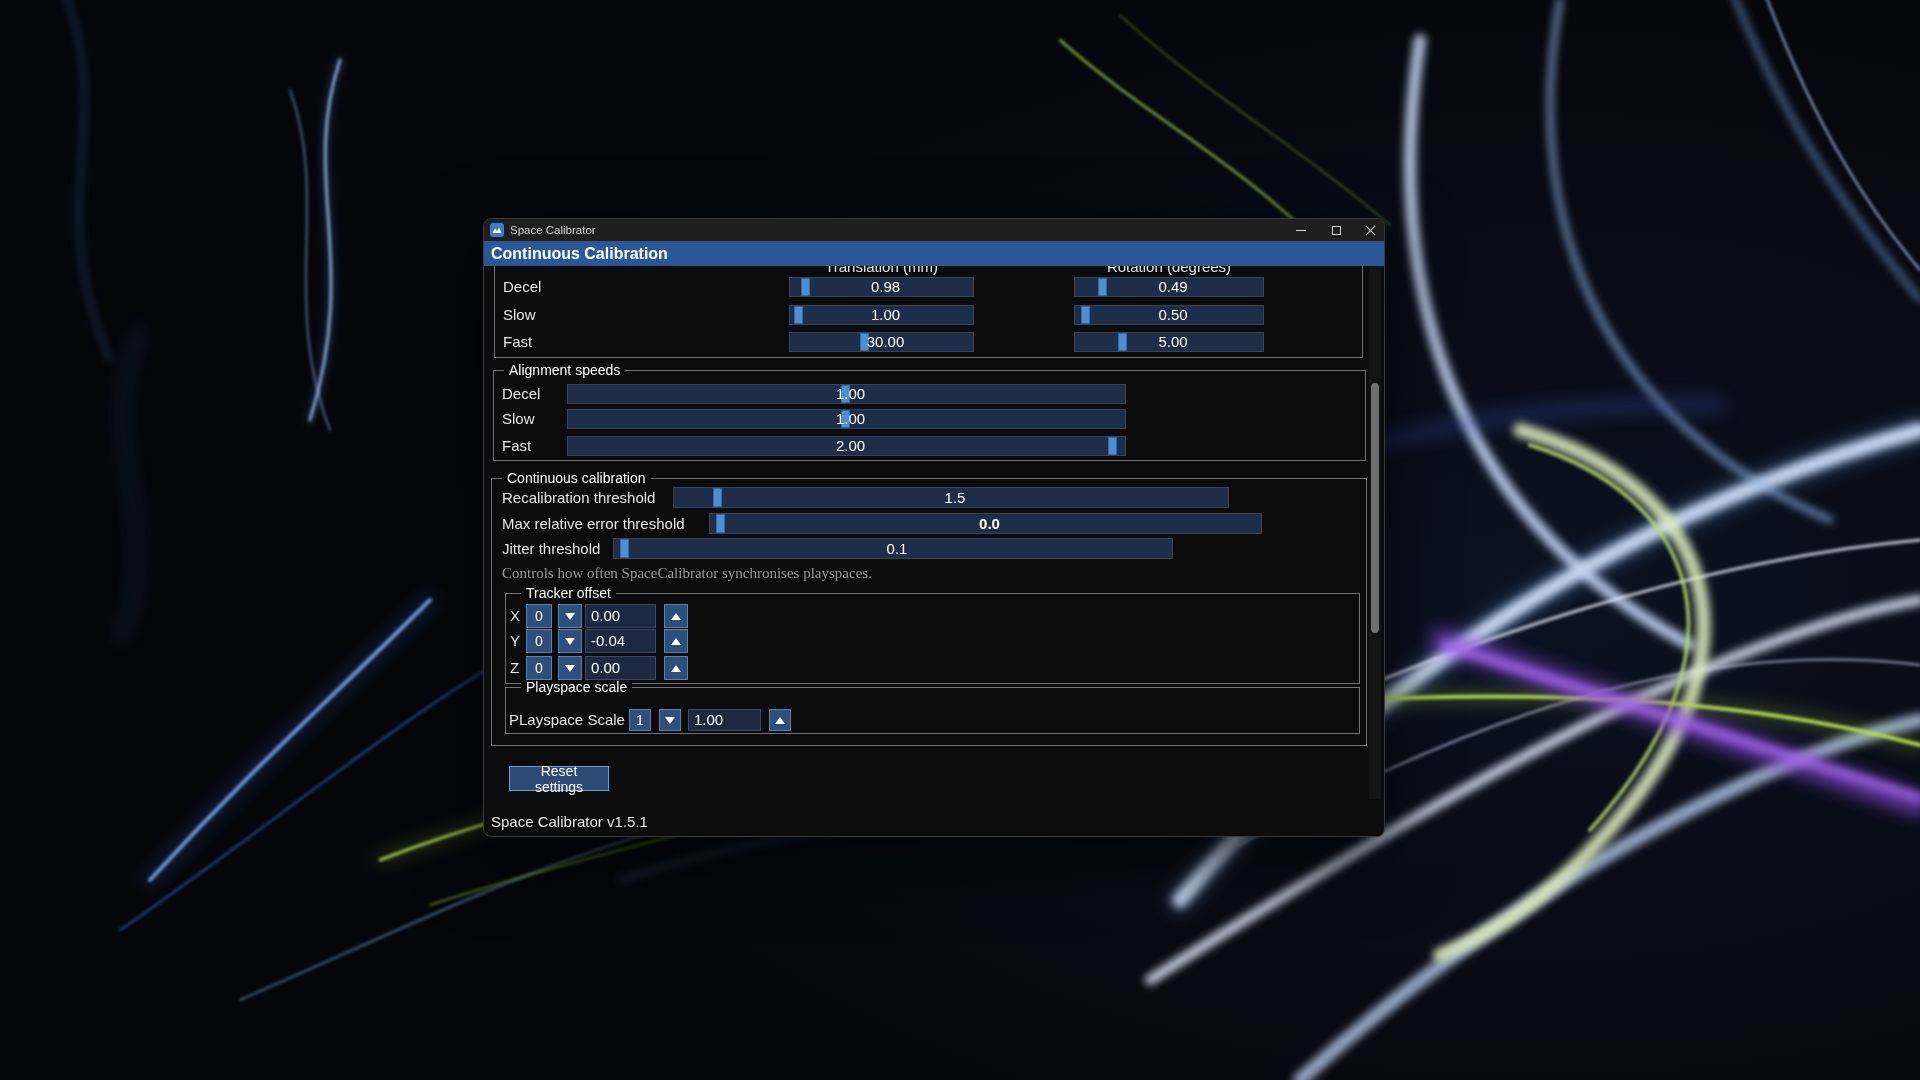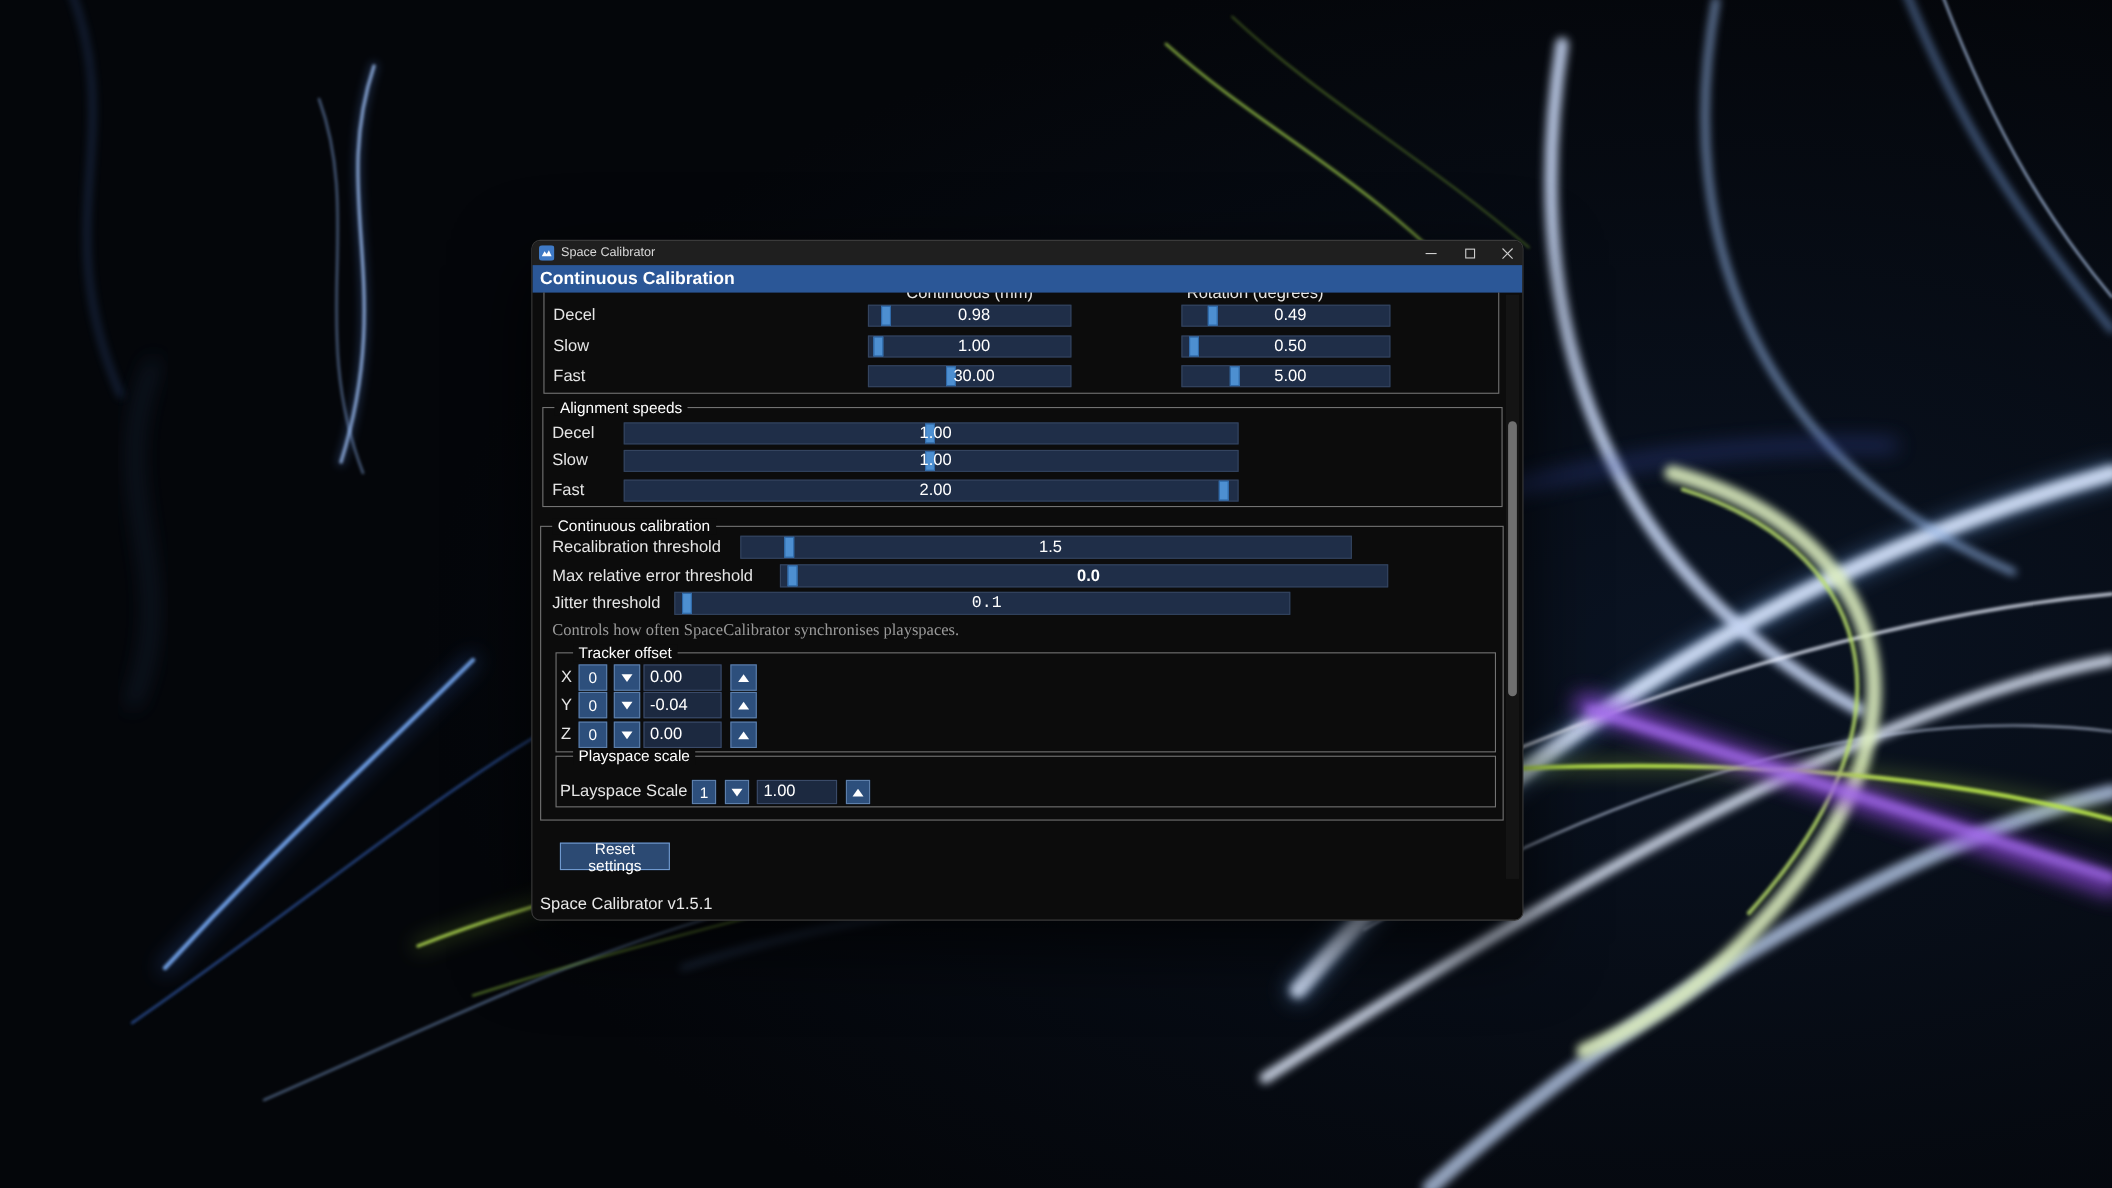--- a/index.html
+++ b/index.html
@@ -125,23 +125,23 @@
     <div class="cap cap-close">
         <span class="ic-close"></span>
       </div>
   </div>
 
   <div class="hdr">Continuous Calibration</div>
 
   <div class="content">
 
     <div class="clip-hdr" style="left:305px;width:185px;">
-        <span>Continuous (mm)</span>
-      </div>
-    <div class="clip-hdr" style="left:562px;width:190px;">
+        <span>Translation (mm)</span>
+      </div>
+    <div class="clip-hdr" style="left:590px;width:190px;">
         <span>Rotation (degrees)</span>
       </div>
 
     <div class="grp" style="left:10px;top:-6px;width:869px;height:98px;"></div>
 
     <div class="lbl" style="left:19px;top:11px;line-height:20px;">Decel</div>
     <div class="slider" style="left:305px;top:11px;width:185px;">
       <span class="handle" style="left: 6%;"></span>
       <span class="val">0.98</span>
     </div>
@@ -198,21 +198,21 @@
       <span class="val" style="line-height:19px;">1.5</span>
     </div>
     <div class="lbl" style="left:18px;top:247px;line-height:21px;">Max relative error threshold</div>
     <div class="slider" style="left:225px;top:247px;width:553px;height:21px;">
       <span class="handle" style="left: 1%;"></span>
       <span class="val" style="line-height:19px;font-weight:bold;">0.0</span>
     </div>
     <div class="lbl" style="left:18px;top:272px;line-height:21px;">Jitter threshold</div>
     <div class="slider" style="left:129px;top:272px;width:560px;height:21px;">
       <span class="handle" style="left: 1%;"></span>
-      <span class="val" style="line-height:19px;font-family:Liberation Mono, monospace;">0.1</span>
+      <span class="val" style="line-height:19px;">0.1</span>
     </div>
 
     <div class="hint" style="left:18px;top:299px;font-family:Liberation Serif, serif;">Controls how often SpaceCalibrator synchronises playspaces.</div>
 
     <div class="grp" style="left:21px;top:327px;width:855px;height:91px;"></div>
     <div class="grp-title" style="left:37px;top:320px;">Tracker offset</div>
 
     <div class="lbl" style="left:26px;top:338px;line-height:24px;">X</div>
     <div class="stepbox" style="left:42px;top:338px;width:26px;height:24px;line-height:22px;">0</div>
     <div class="spin" style="left:74px;top:338px;width:24px;height:24px;">

